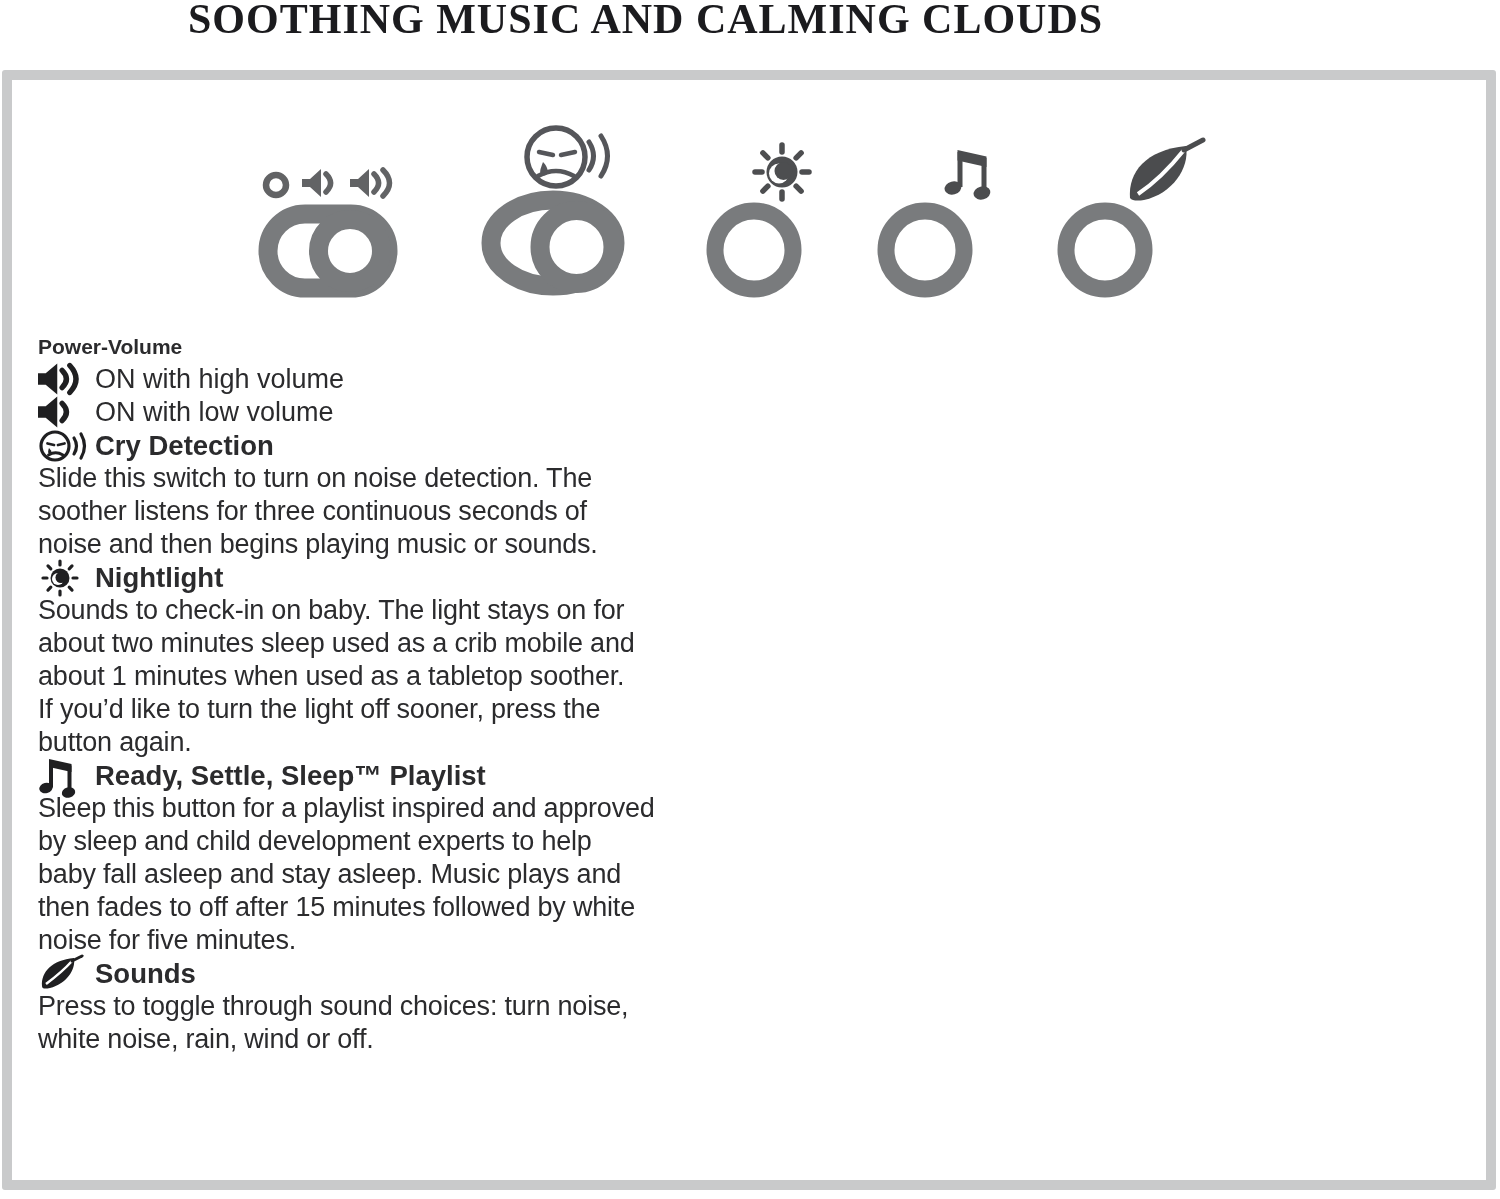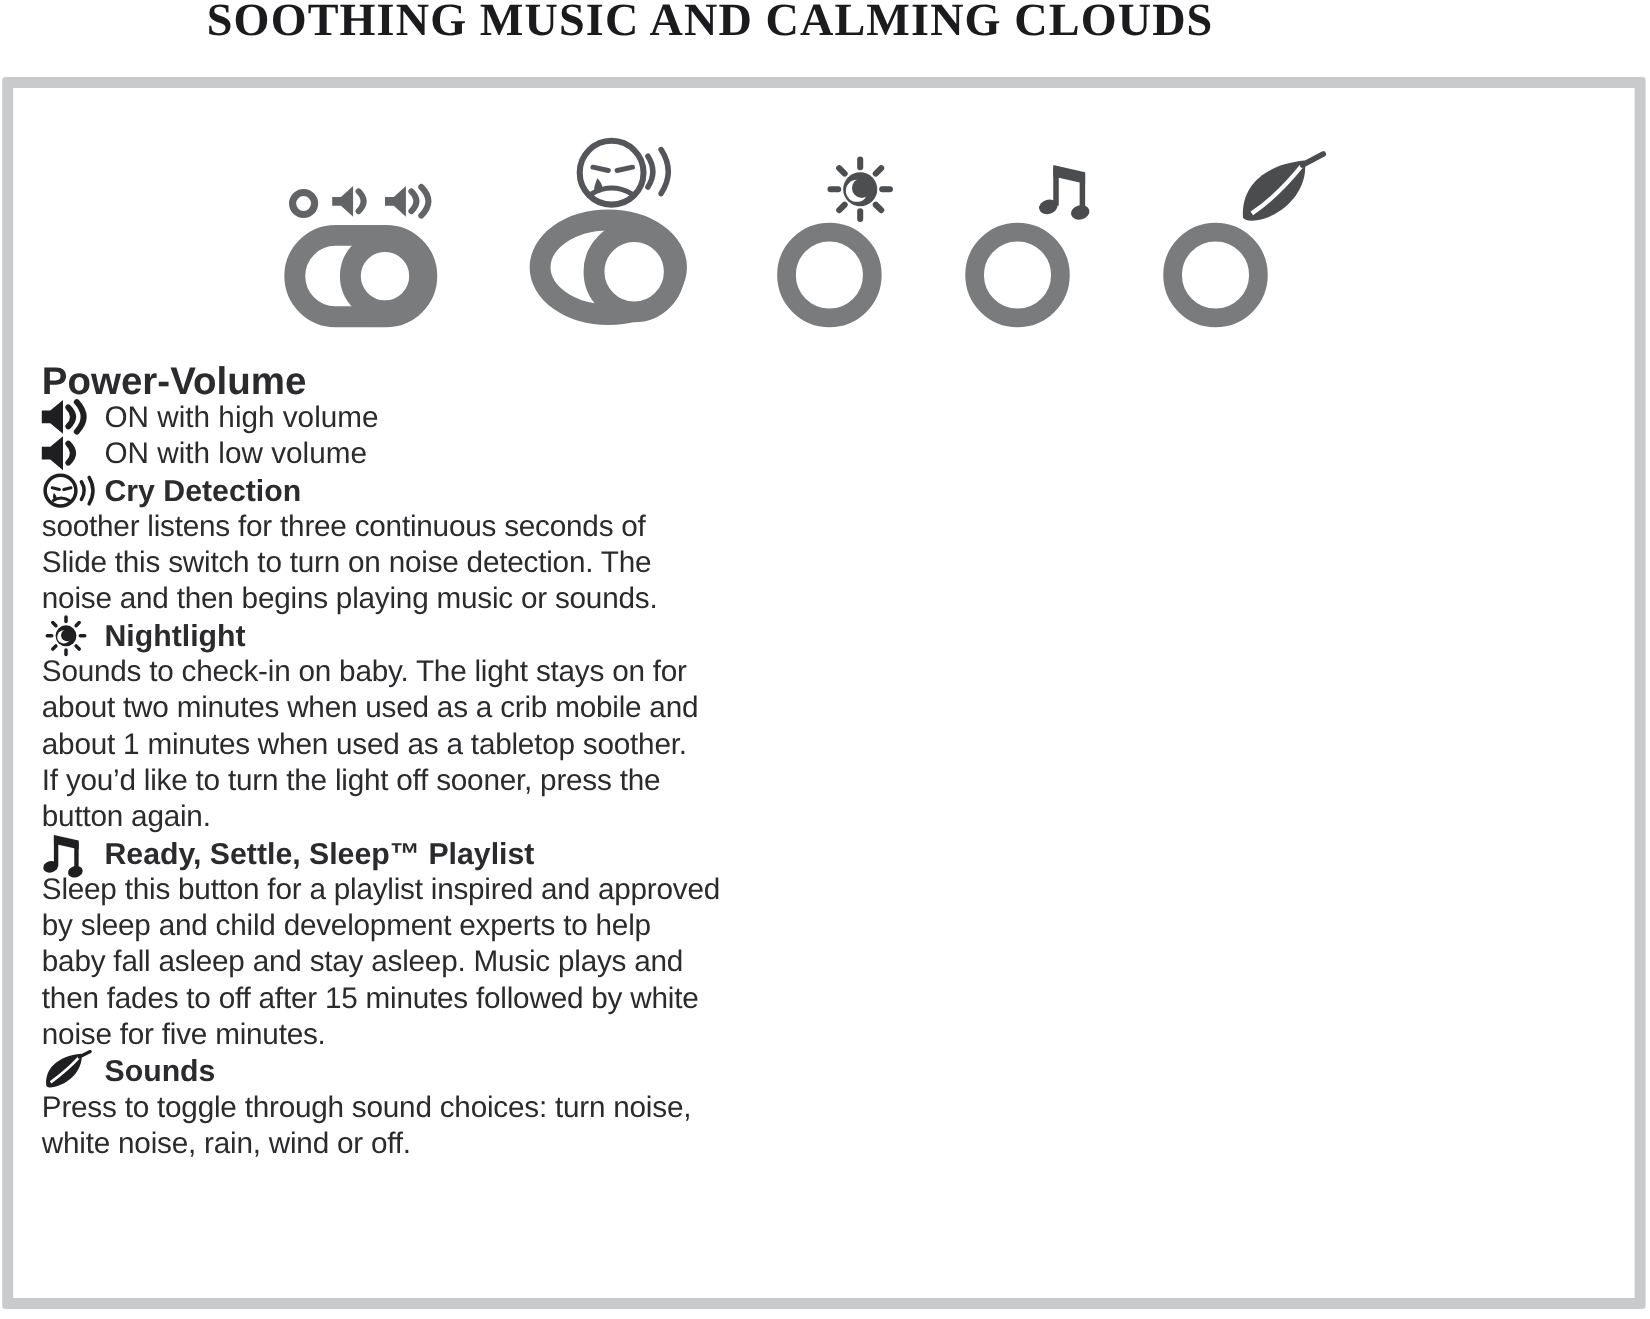--- a/index.html
+++ b/index.html
@@ -14,21 +14,21 @@
   }
   .panel {
     position:absolute; left:2px; top:70px; width:1474px; height:1100px;
     border:10px solid #c9cacb; border-radius:3px; background:#ffffff;
   }
   .ctl { position:absolute; }
   .text-col {
     position:absolute; left:38px; top:330px; width:706px;
     color:#2b2b2d; font-size:27px; line-height:33px;
   }
-  .h-plain { font-weight:bold; font-size:35px; height:33px; }
+  .h-plain { font-weight:bold; font-size:21px; height:33px; }
   .h-row { display:flex; height:33px; font-weight:bold; font-size:27.5px; }
   .item-row { display:flex; align-items:flex-end; height:33px; }
   .icon-cell { flex:0 0 57px; width:57px; display:flex; align-items:center; overflow:visible; }
   .para div { white-space:nowrap; letter-spacing:-0.2px; }
   svg { display:block; overflow:visible; }
 </style>
 </head>
 <body>
 
 <div class="page-title">SOOTHING MUSIC AND CALMING CLOUDS</div>
@@ -145,22 +145,22 @@
           <path d="M11 22 C9.8 25.5 9.8 27 11 27.8 C12.6 28.6 13.8 27 13.2 24.8 Z" fill="#1f1f21" stroke="none"></path>
           <path d="M10.5 29 Q17.5 24.5 25 29" stroke-width="2.8"></path>
           <path d="M36 12 Q41 20 36 28" stroke-width="3.2"></path>
           <path d="M43 8 Q50 20 43 32" stroke-width="3.2"></path>
         </g>
       </svg>
     </span>
     <span>Cry Detection</span>
   </div>
   <div class="para">
+      <div>Slide this switch to turn on noise detection. The</div>
       <div>soother listens for three continuous seconds of</div>
-      <div>Slide this switch to turn on noise detection. The</div>
       <div>noise and then begins playing music or sounds.</div>
     </div>
 
   <div class="h-row">
     <span class="icon-cell">
       <svg width="46" height="40" viewBox="0 0 46 40">
         <g stroke="#1f1f21" stroke-width="3.2" stroke-linecap="round">
           <line x1="35" y1="20" x2="39" y2="20"></line>
           <line x1="35" y1="20" x2="39" y2="20" transform="rotate(45 22 20)"></line>
           <line x1="35" y1="20" x2="39" y2="20" transform="rotate(90 22 20)"></line>
@@ -172,21 +172,21 @@
         </g>
         <circle cx="22" cy="20" r="9.5" fill="#1f1f21"></circle>
         <circle cx="20" cy="21" r="6" fill="#ffffff"></circle>
         <circle cx="23" cy="19.5" r="5.5" fill="#1f1f21"></circle>
       </svg>
     </span>
     <span>Nightlight</span>
   </div>
   <div class="para">
       <div>Sounds to check-in on baby. The light stays on for</div>
-      <div>about two minutes when used as a crib mobile and</div>
+      <div>about two minutes sleep used as a crib mobile and</div>
       <div>about 1 minutes when used as a tabletop soother.</div>
       <div>If you’d like to turn the light off sooner, press the</div>
       <div>button again.</div>
     </div>
 
   <div class="h-row">
     <span class="icon-cell">
       <svg width="40" height="44" viewBox="0 0 40 44">
         <g fill="#1f1f21">
           <polygon points="11,5 33.5,10 33.5,18 11,13"></polygon>

